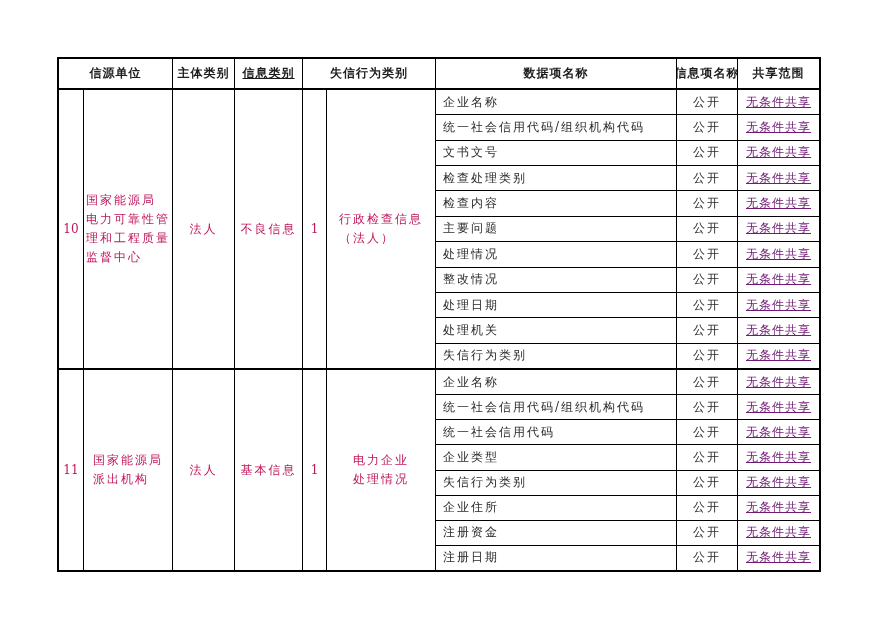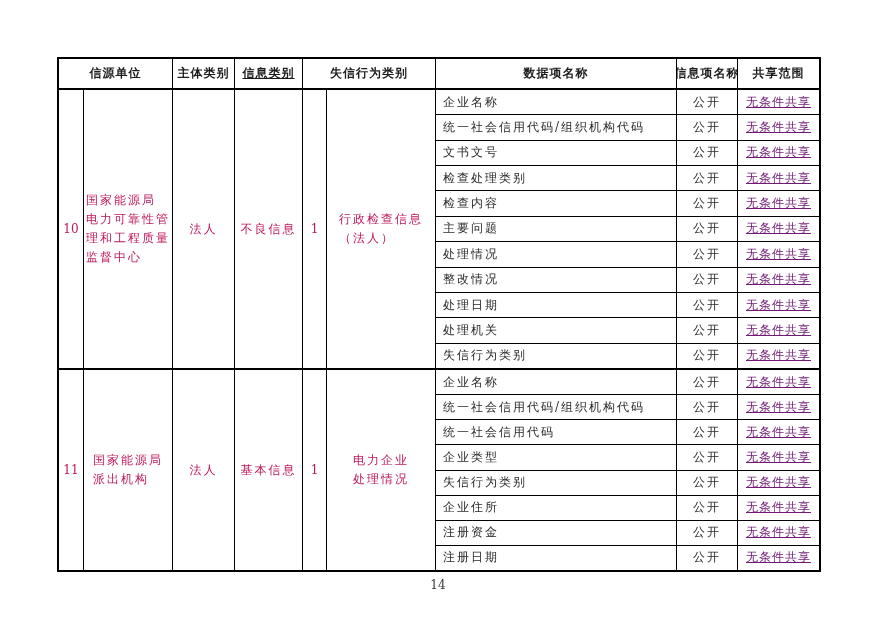--- a/index.html
+++ b/index.html
@@ -218,14 +218,13 @@
         <div class="drow">
           <div class="d-name">注册日期</div>
           <div class="d-attr">公开</div>
           <div class="d-scope">无条件共享</div>
         </div>
       </div>
     </div>
 
   </div>
 
-  <div class="pageno">14</div>
 </div>
 
 </body></html>

